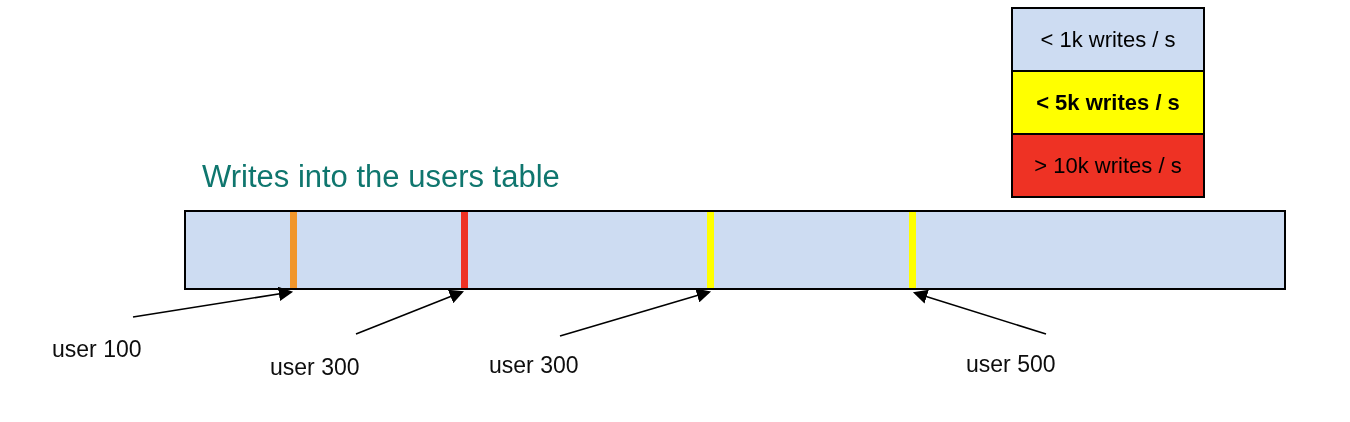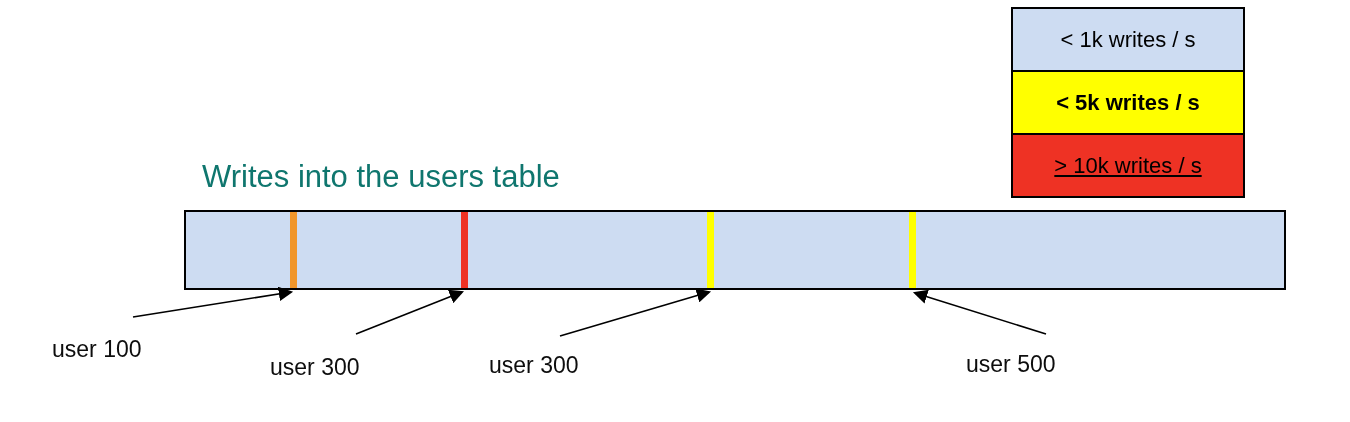--- a/index.html
+++ b/index.html
@@ -22,36 +22,36 @@
     line-height: 1.1;
     color: #0f766e;
     white-space: nowrap;
   }
 
   
   .legend {
     position: absolute;
     left: 1011px;
     top: 7px;
-    width: 234px;
+    width: 194px;
     height: 191px;
     border: 2px solid #000000;
     display: flex;
     flex-direction: column;
   }
   .legend-row {
     flex: 1 1 0;
     display: flex;
     align-items: center;
     justify-content: center;
     border-bottom: 2px solid #000000;
     font-size: 22px;
     white-space: nowrap;
   }
-  .legend-row:last-child { border-bottom: none; text-decoration: underline; }
+  .legend-row:last-child { border-bottom: none; }
 
   
   .users-bar {
     position: absolute;
     left: 184px;
     top: 210px;
     width: 1102px;
     height: 80px;
     border: 2px solid #000000;
   }

